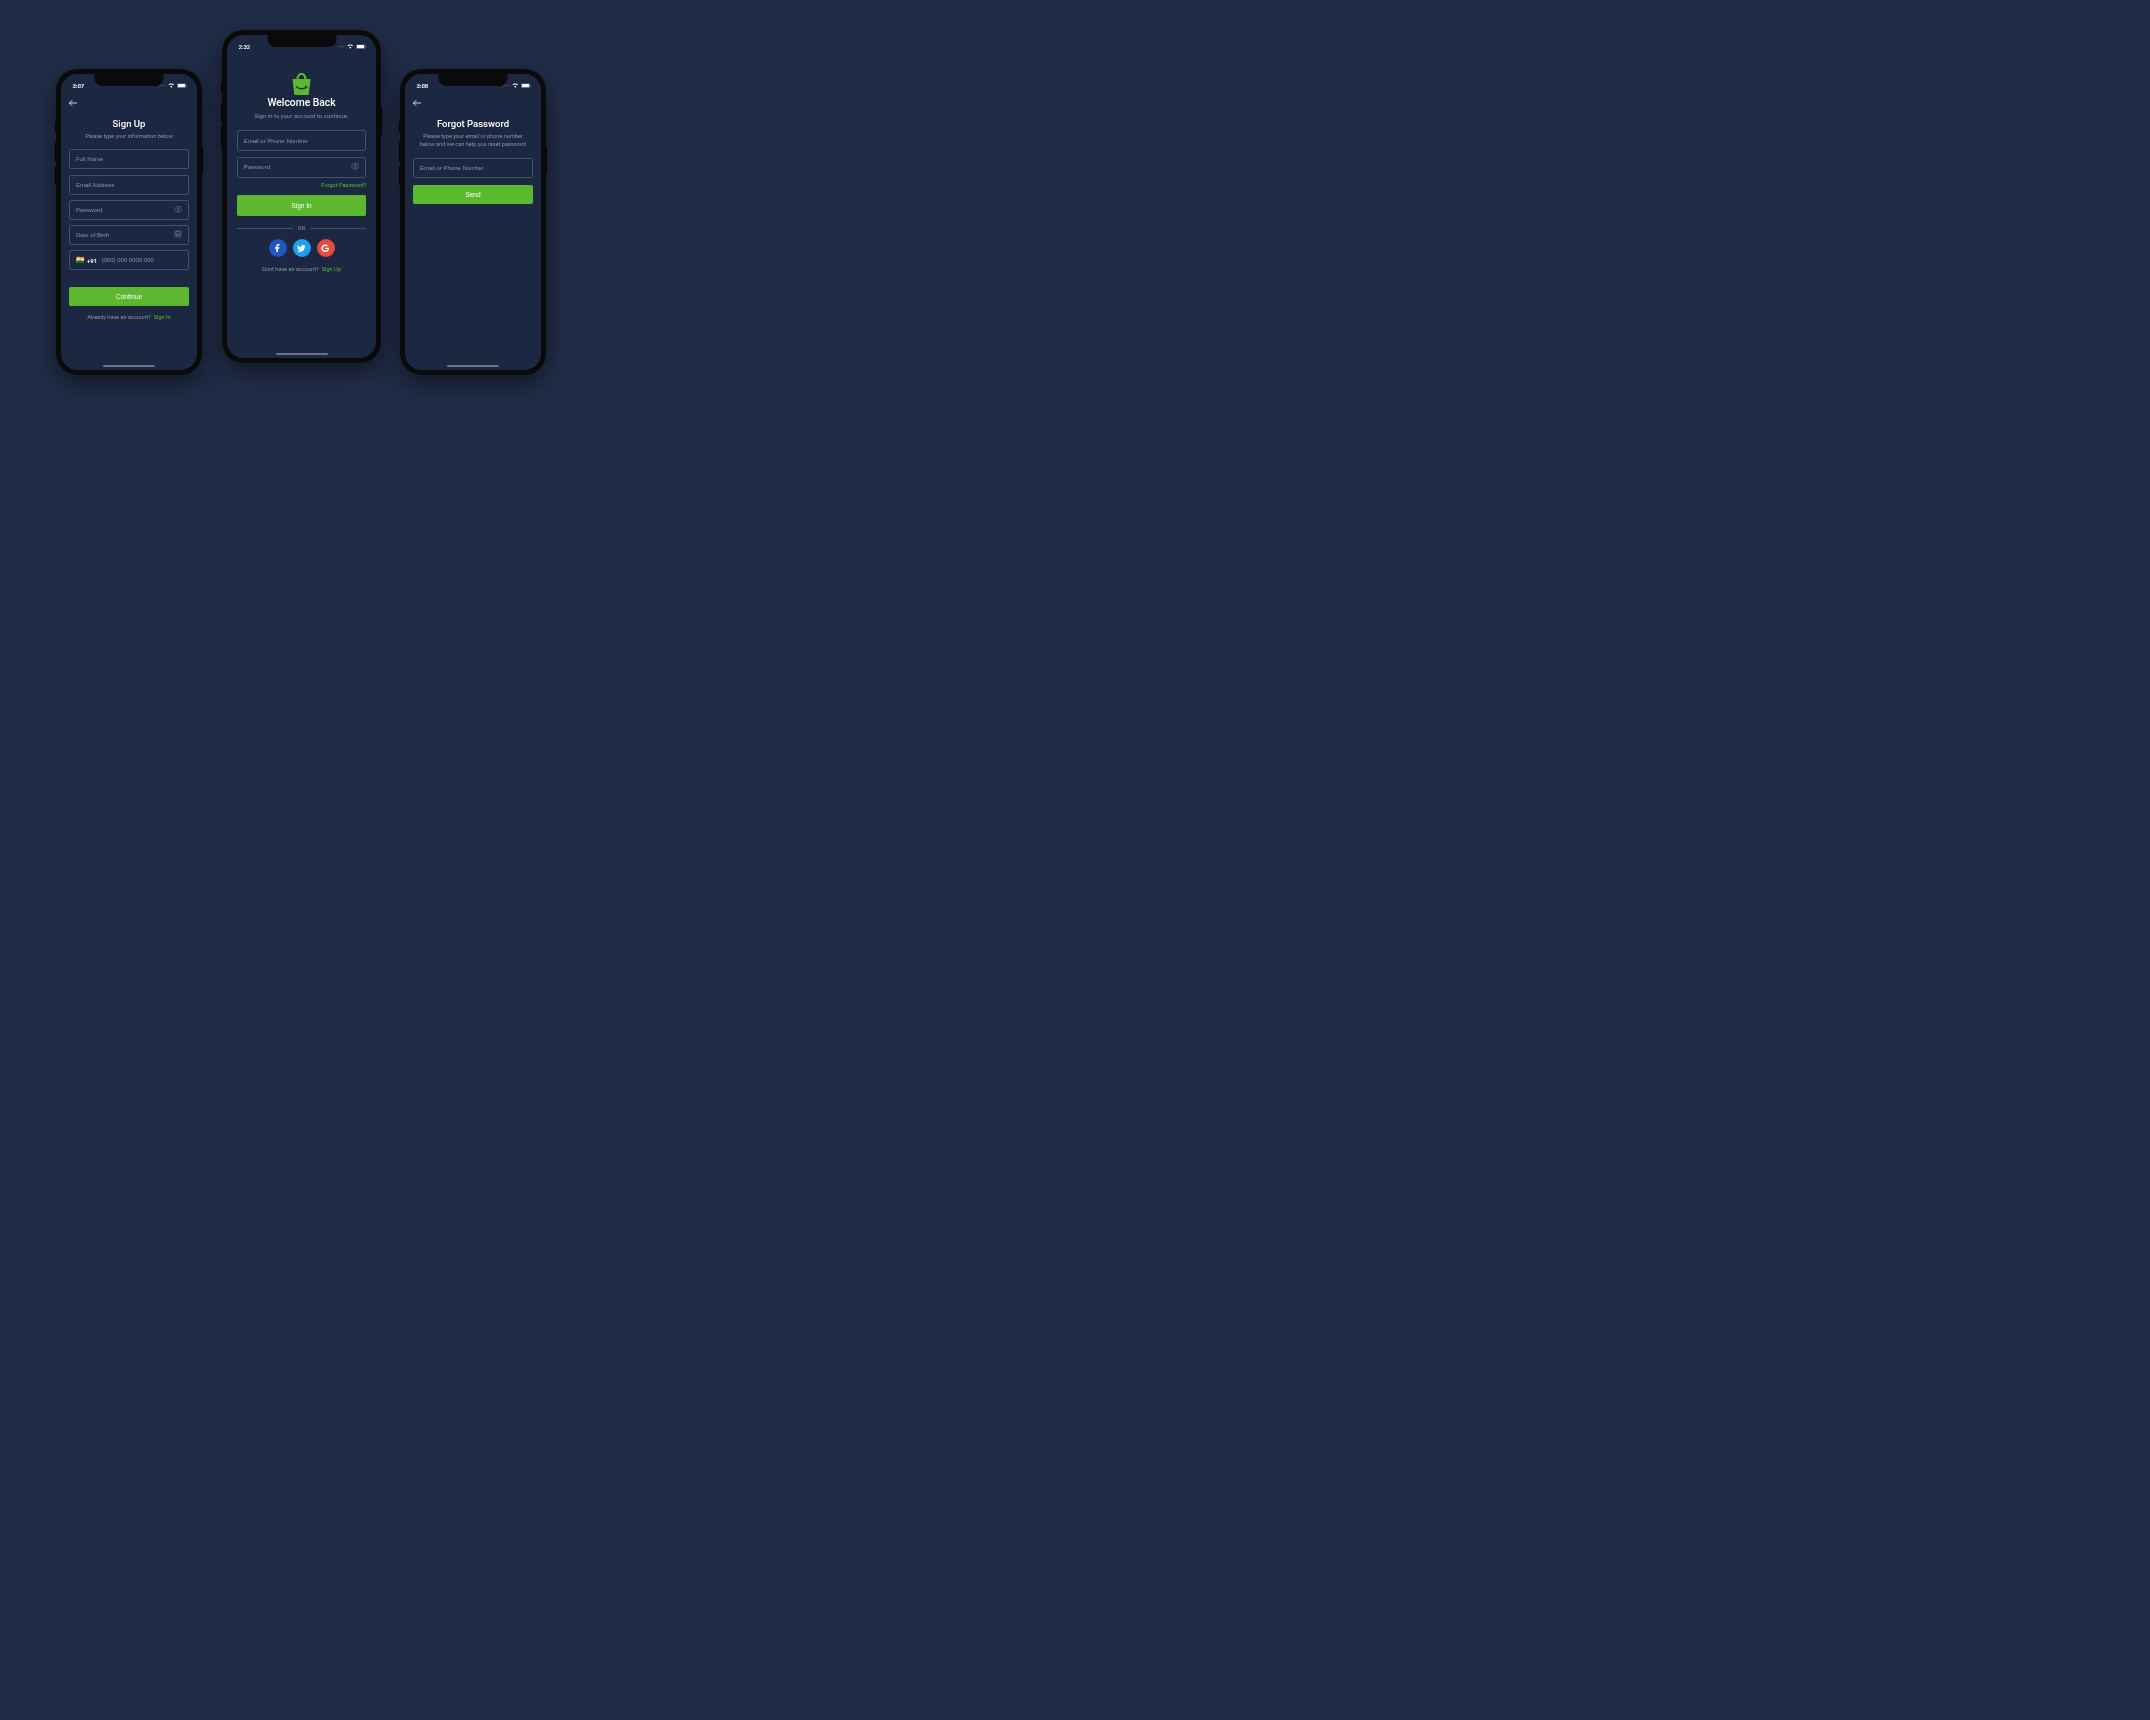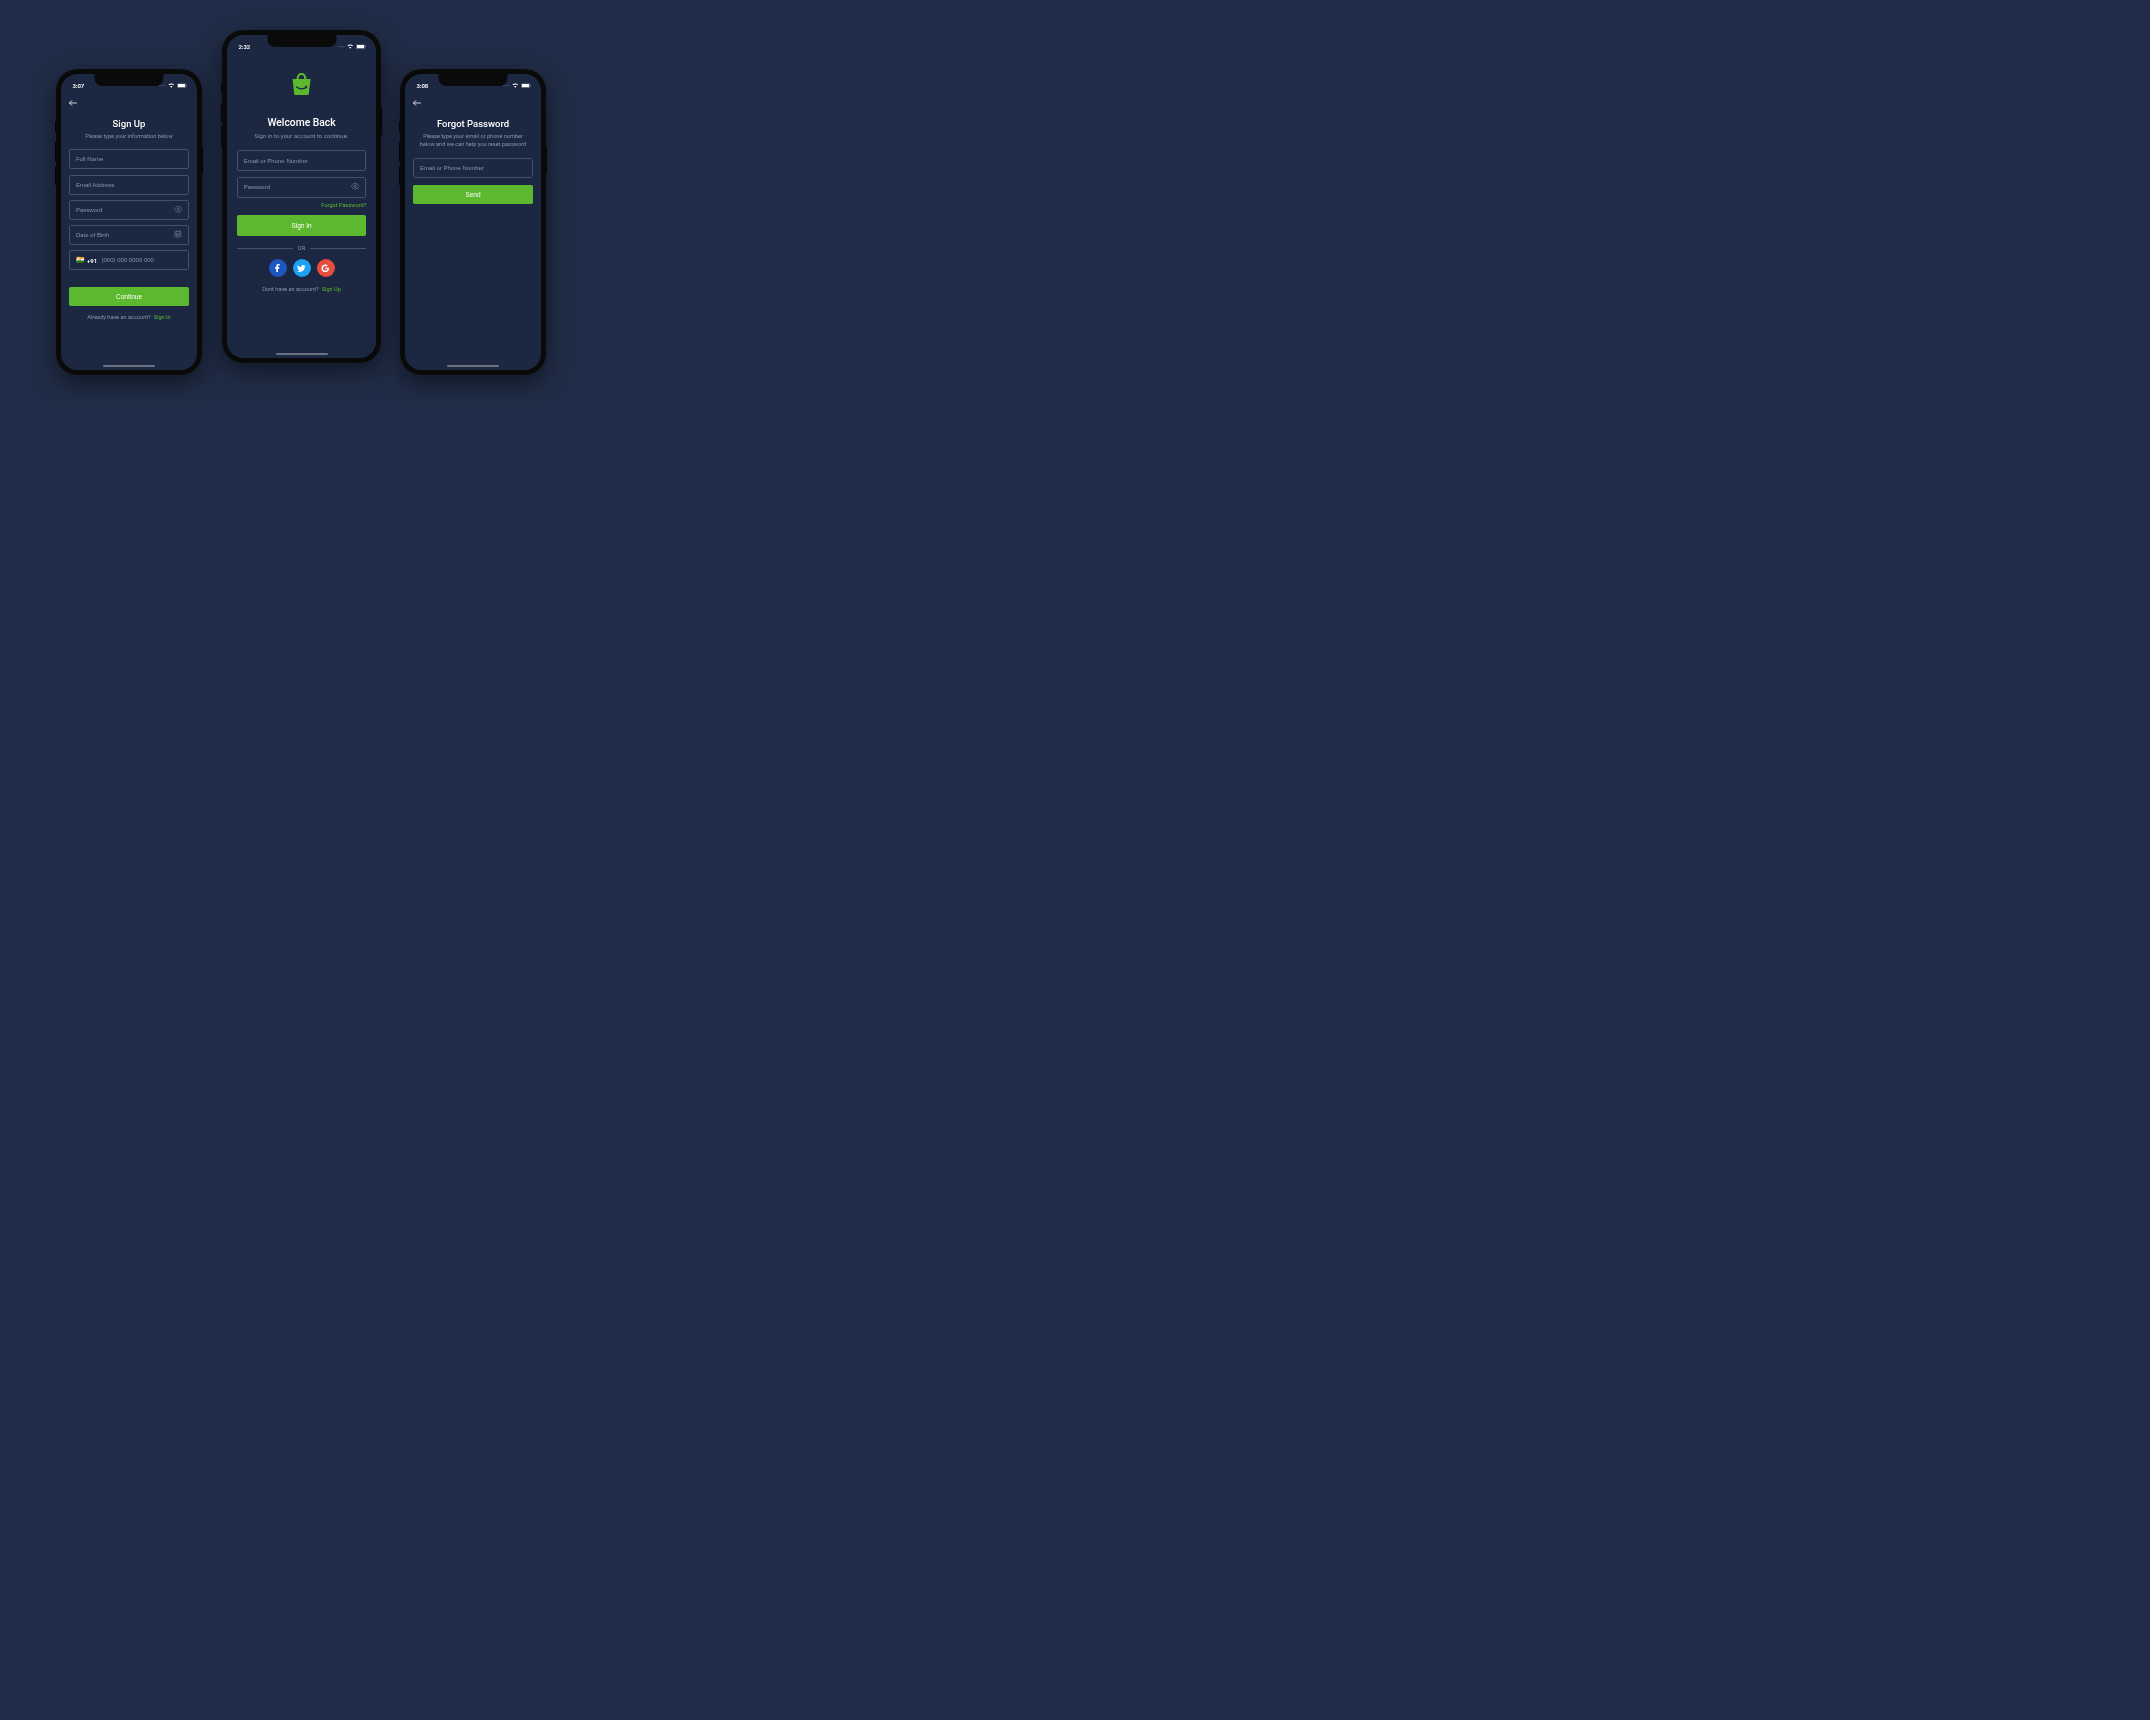--- a/index.html
+++ b/index.html
@@ -81,21 +81,21 @@
       cursor: pointer;
       margin-bottom: 8.6px;
     }
     .title {
       text-align: center;
       font-size: 9.5px;
       font-weight: 500;
       margin-bottom: 2.6px;
       color: #fff;
     }
-    .phone.center .title { font-size: 10.3px; margin-top: 20px; text-align: center; }
+    .phone.center .title { font-size: 10.3px; margin-top: 0; text-align: center; }
     .subtitle {
       text-align: center;
       font-size: 5.6px;
       color: #8A93A6;
       margin-bottom: 9.5px;
       line-height: 1.5;
       padding: 0 4.3px;
     }
     .phone.center .subtitle { font-size: 6px; }
 

